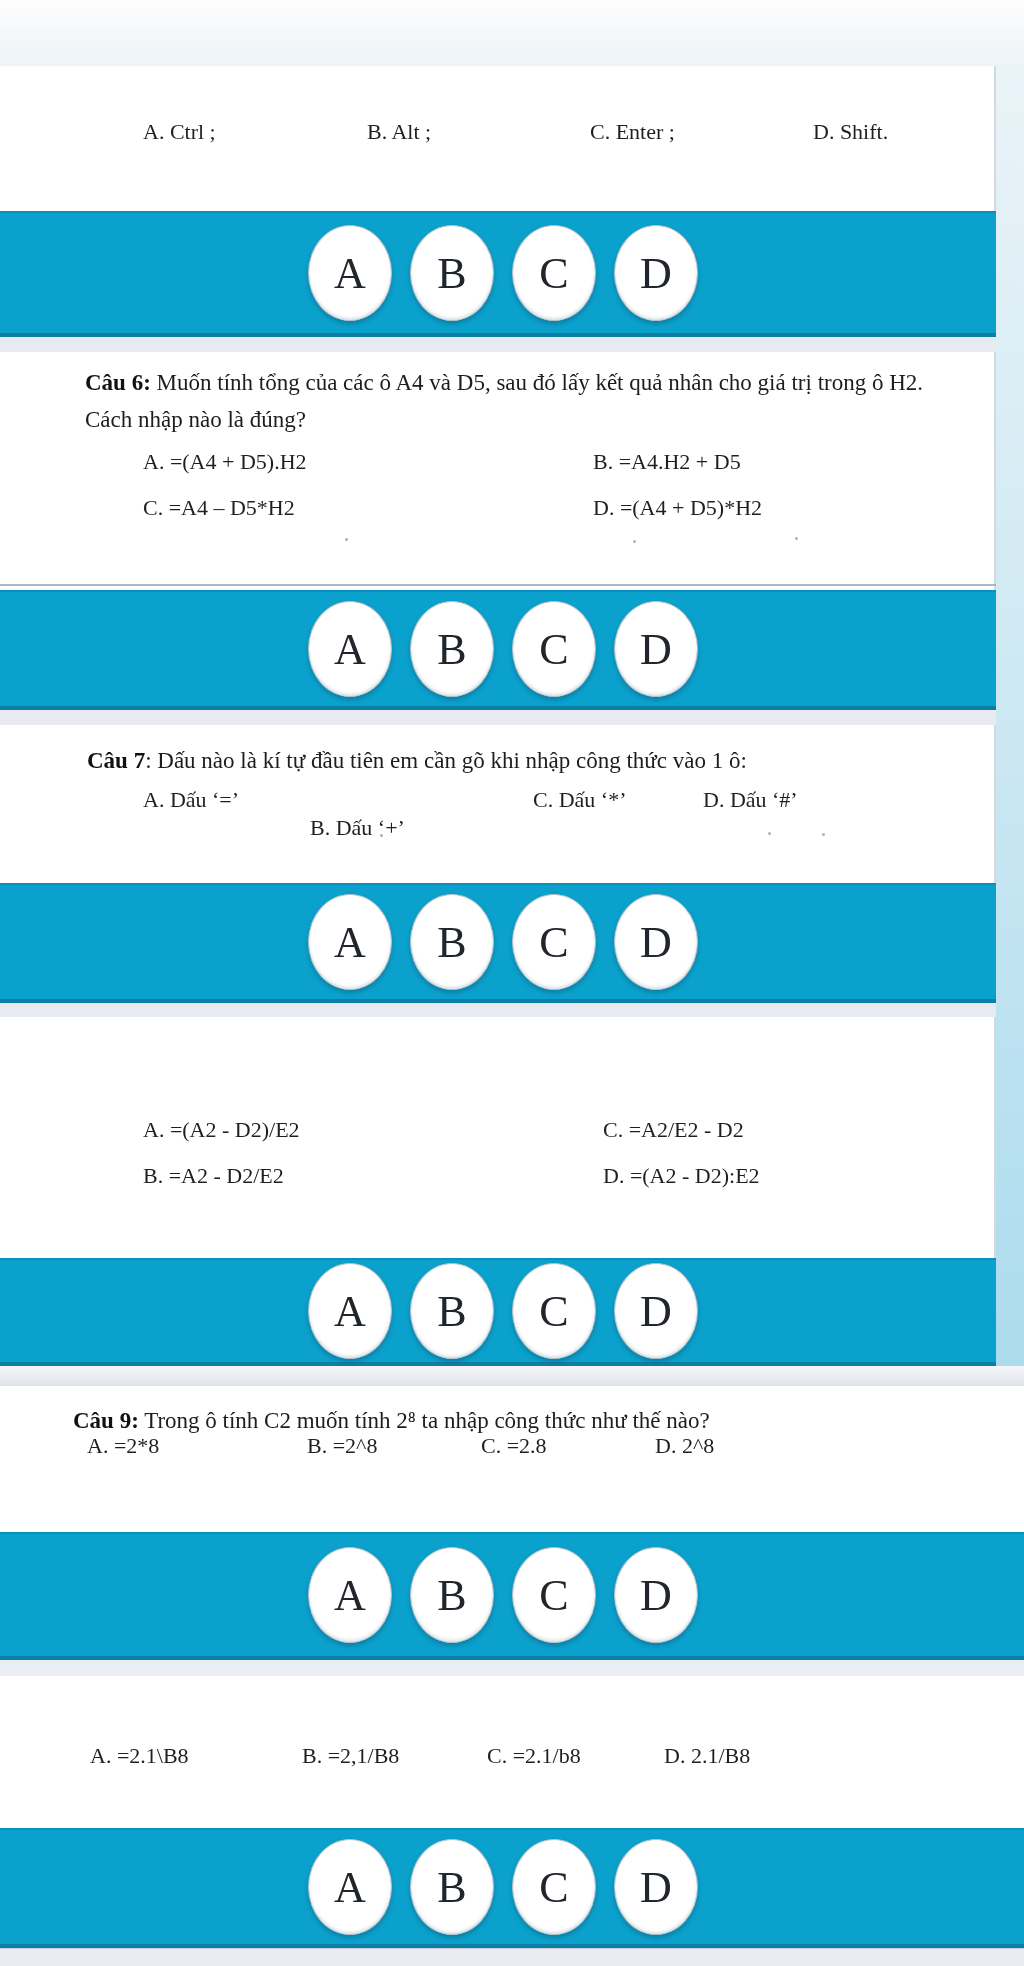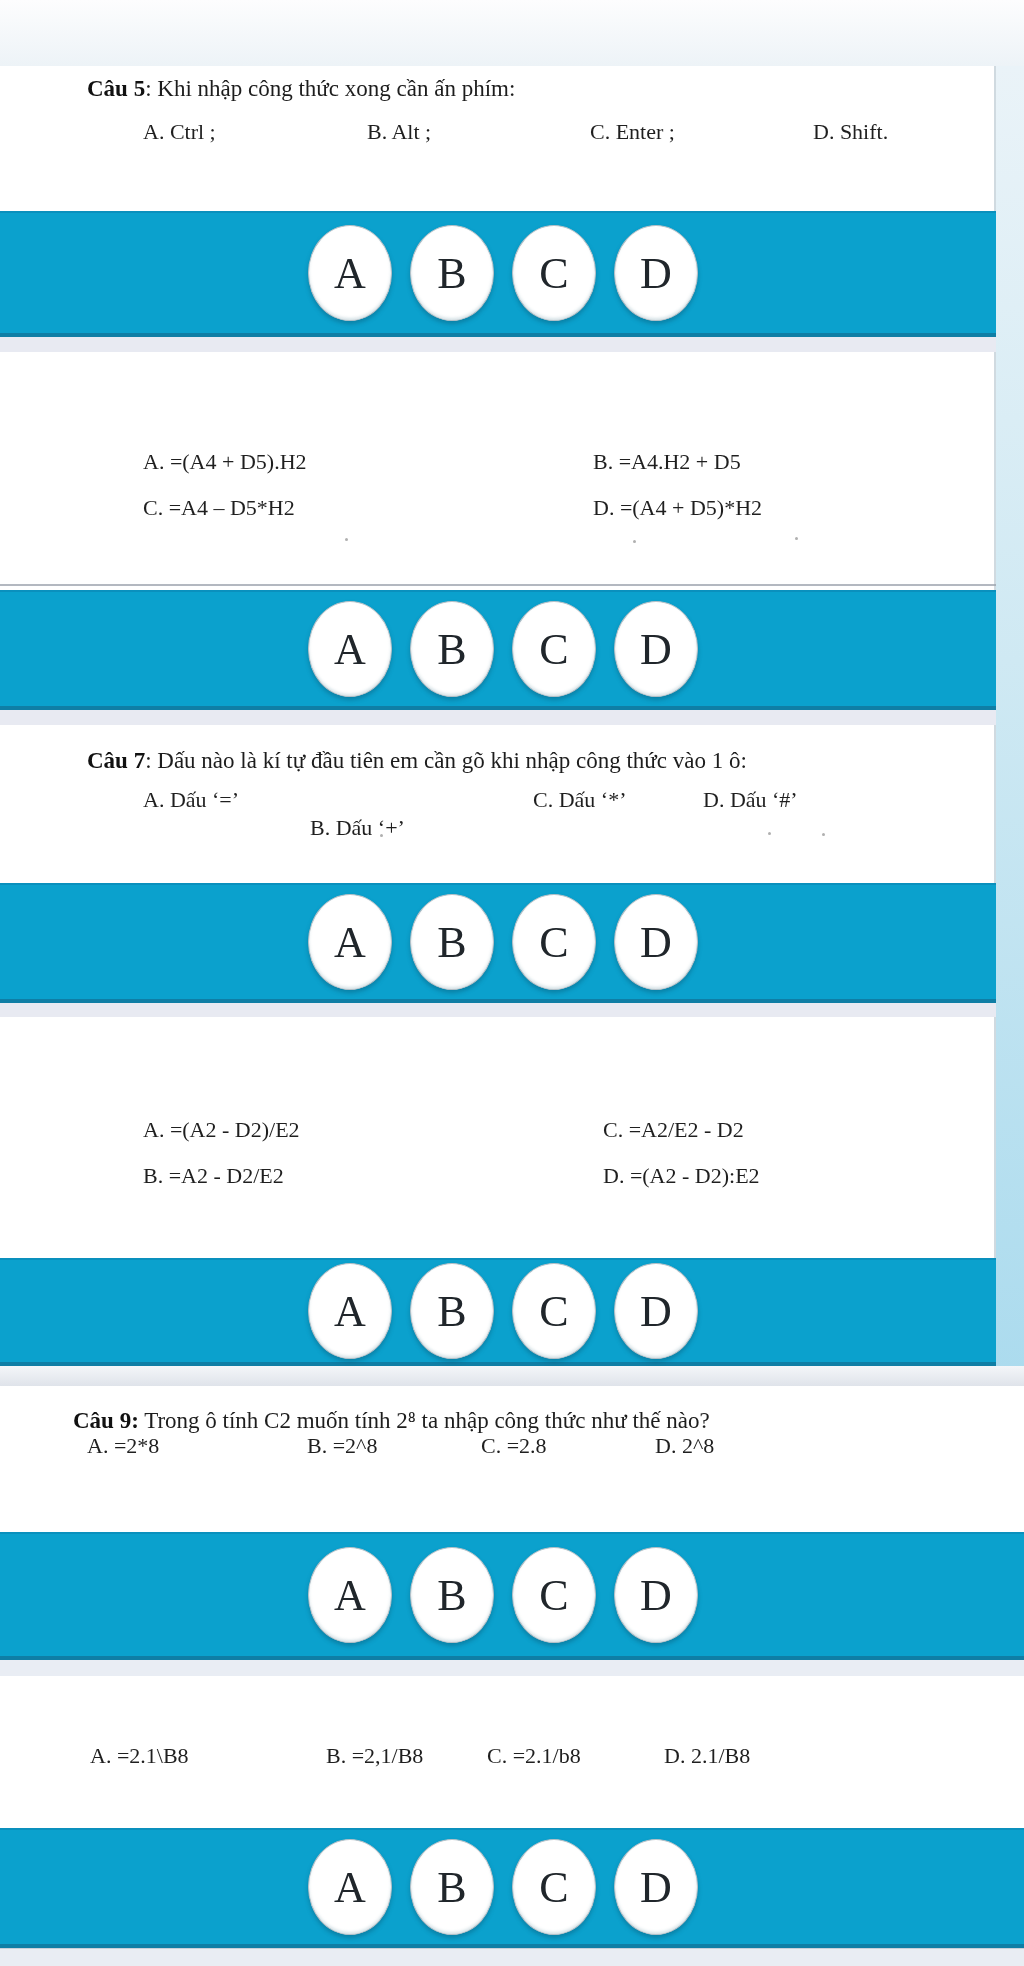--- a/index.html
+++ b/index.html
@@ -68,21 +68,21 @@
 
   .q8-title{left:85px;top:1030px;width:890px;}
   .q8-oA{left:143px;top:1116px;} .q8-oC{left:603px;top:1116px;}
   .q8-oB{left:143px;top:1162px;} .q8-oD{left:603px;top:1162px;}
 
   .q9-title{left:73px;top:1402px;width:920px;}
   .q9-oA{left:87px;top:1432px;} .q9-oB{left:307px;top:1432px;}
   .q9-oC{left:481px;top:1432px;} .q9-oD{left:655px;top:1432px;}
 
   .q10-title{left:73px;top:1692px;width:920px;}
-  .q10-oA{left:90px;top:1742px;} .q10-oB{left:326px;top:1742px;text-align:center;}
+  .q10-oA{left:90px;top:1742px;} .q10-oB{left:302px;top:1742px;text-align:center;}
   .q10-oC{left:487px;top:1742px;text-align:center;} .q10-oD{left:664px;top:1742px;}
 
   .dot{position:absolute;width:3px;height:3px;border-radius:50%;background:#6f6f6f;opacity:.55;}
 </style>
 </head>
 <body>
 
 <div id="screen">
 
   <div class="band bg-top"></div>
@@ -92,33 +92,33 @@
   <div class="band fold-strip"></div>
   <div class="band lower-page"></div>
   <div class="band bottom-strip"></div>
 
   <div class="lav lav1"></div>
   <div class="lav lav2"></div>
   <div class="lav lav3"></div>
   <div class="lav lav4"></div>
   <div class="shadow-line"></div>
 
-  <div class="q-title q5-title"><b>Câu 5</b><span>: Khi nhập công thức xong cần ấn phím:</span></div>
   <div class="opt q5-oA">A. Ctrl ;</div>
   <div class="opt q5-oB">B. Alt ;</div>
   <div class="opt q5-oC">C. Enter ;</div>
   <div class="opt q5-oD">D. Shift.</div>
 
   <div class="teal-bar w-upper bar1">
     <div class="choice">A</div>
     <div class="choice">B</div>
     <div class="choice">C</div>
     <div class="choice">D</div>
   </div>
 
+  <div class="q-title q6-title"><b>Câu 6:</b><span> Muốn tính tổng của các ô A4 và D5, sau đó lấy kết quả nhân cho giá trị trong ô H2. Cách nhập nào là đúng?</span></div>
   <div class="opt q6-oA">A. =(A4 + D5).H2</div>
   <div class="opt q6-oB">B. =A4.H2 + D5</div>
   <div class="opt q6-oC">C. =A4 – D5*H2</div>
   <div class="opt q6-oD">D. =(A4 + D5)*H2</div>
   <div class="dot" style="left:345px;top:538px;"></div>
   <div class="dot" style="left:633px;top:540px;"></div>
   <div class="dot" style="left:795px;top:537px;"></div>
 
   <div class="teal-bar w-upper bar2">
     <div class="choice">A</div>

